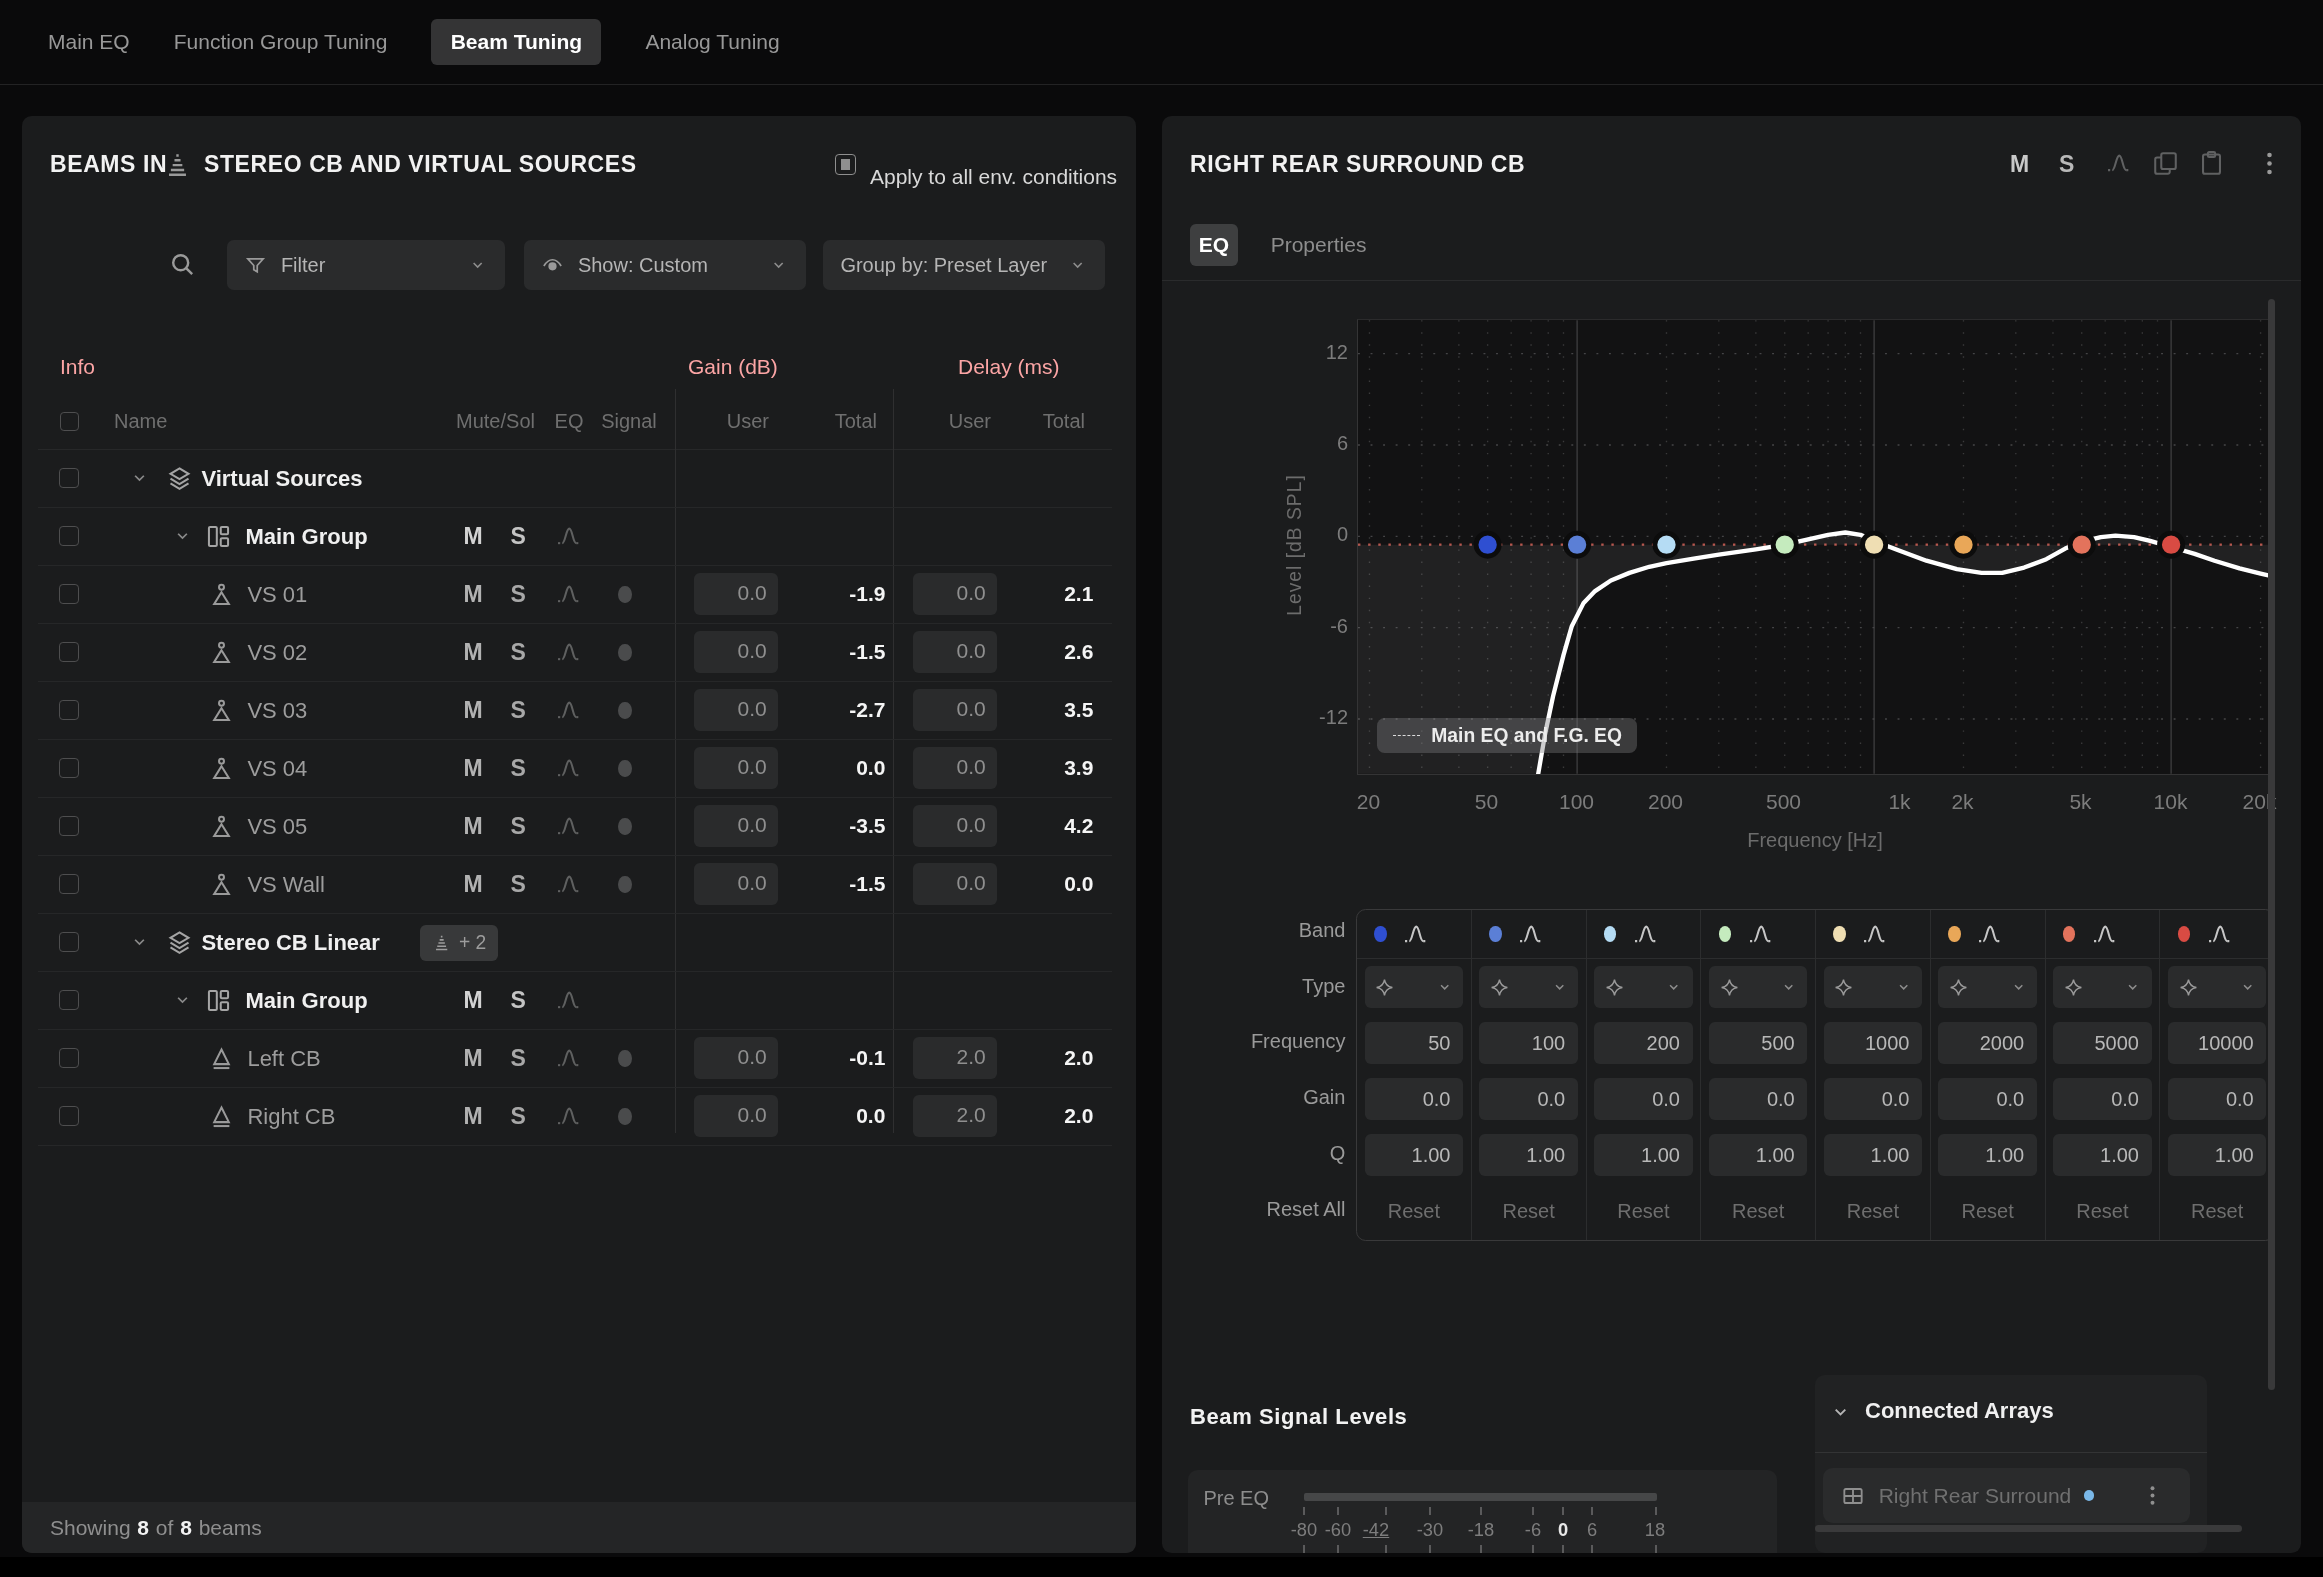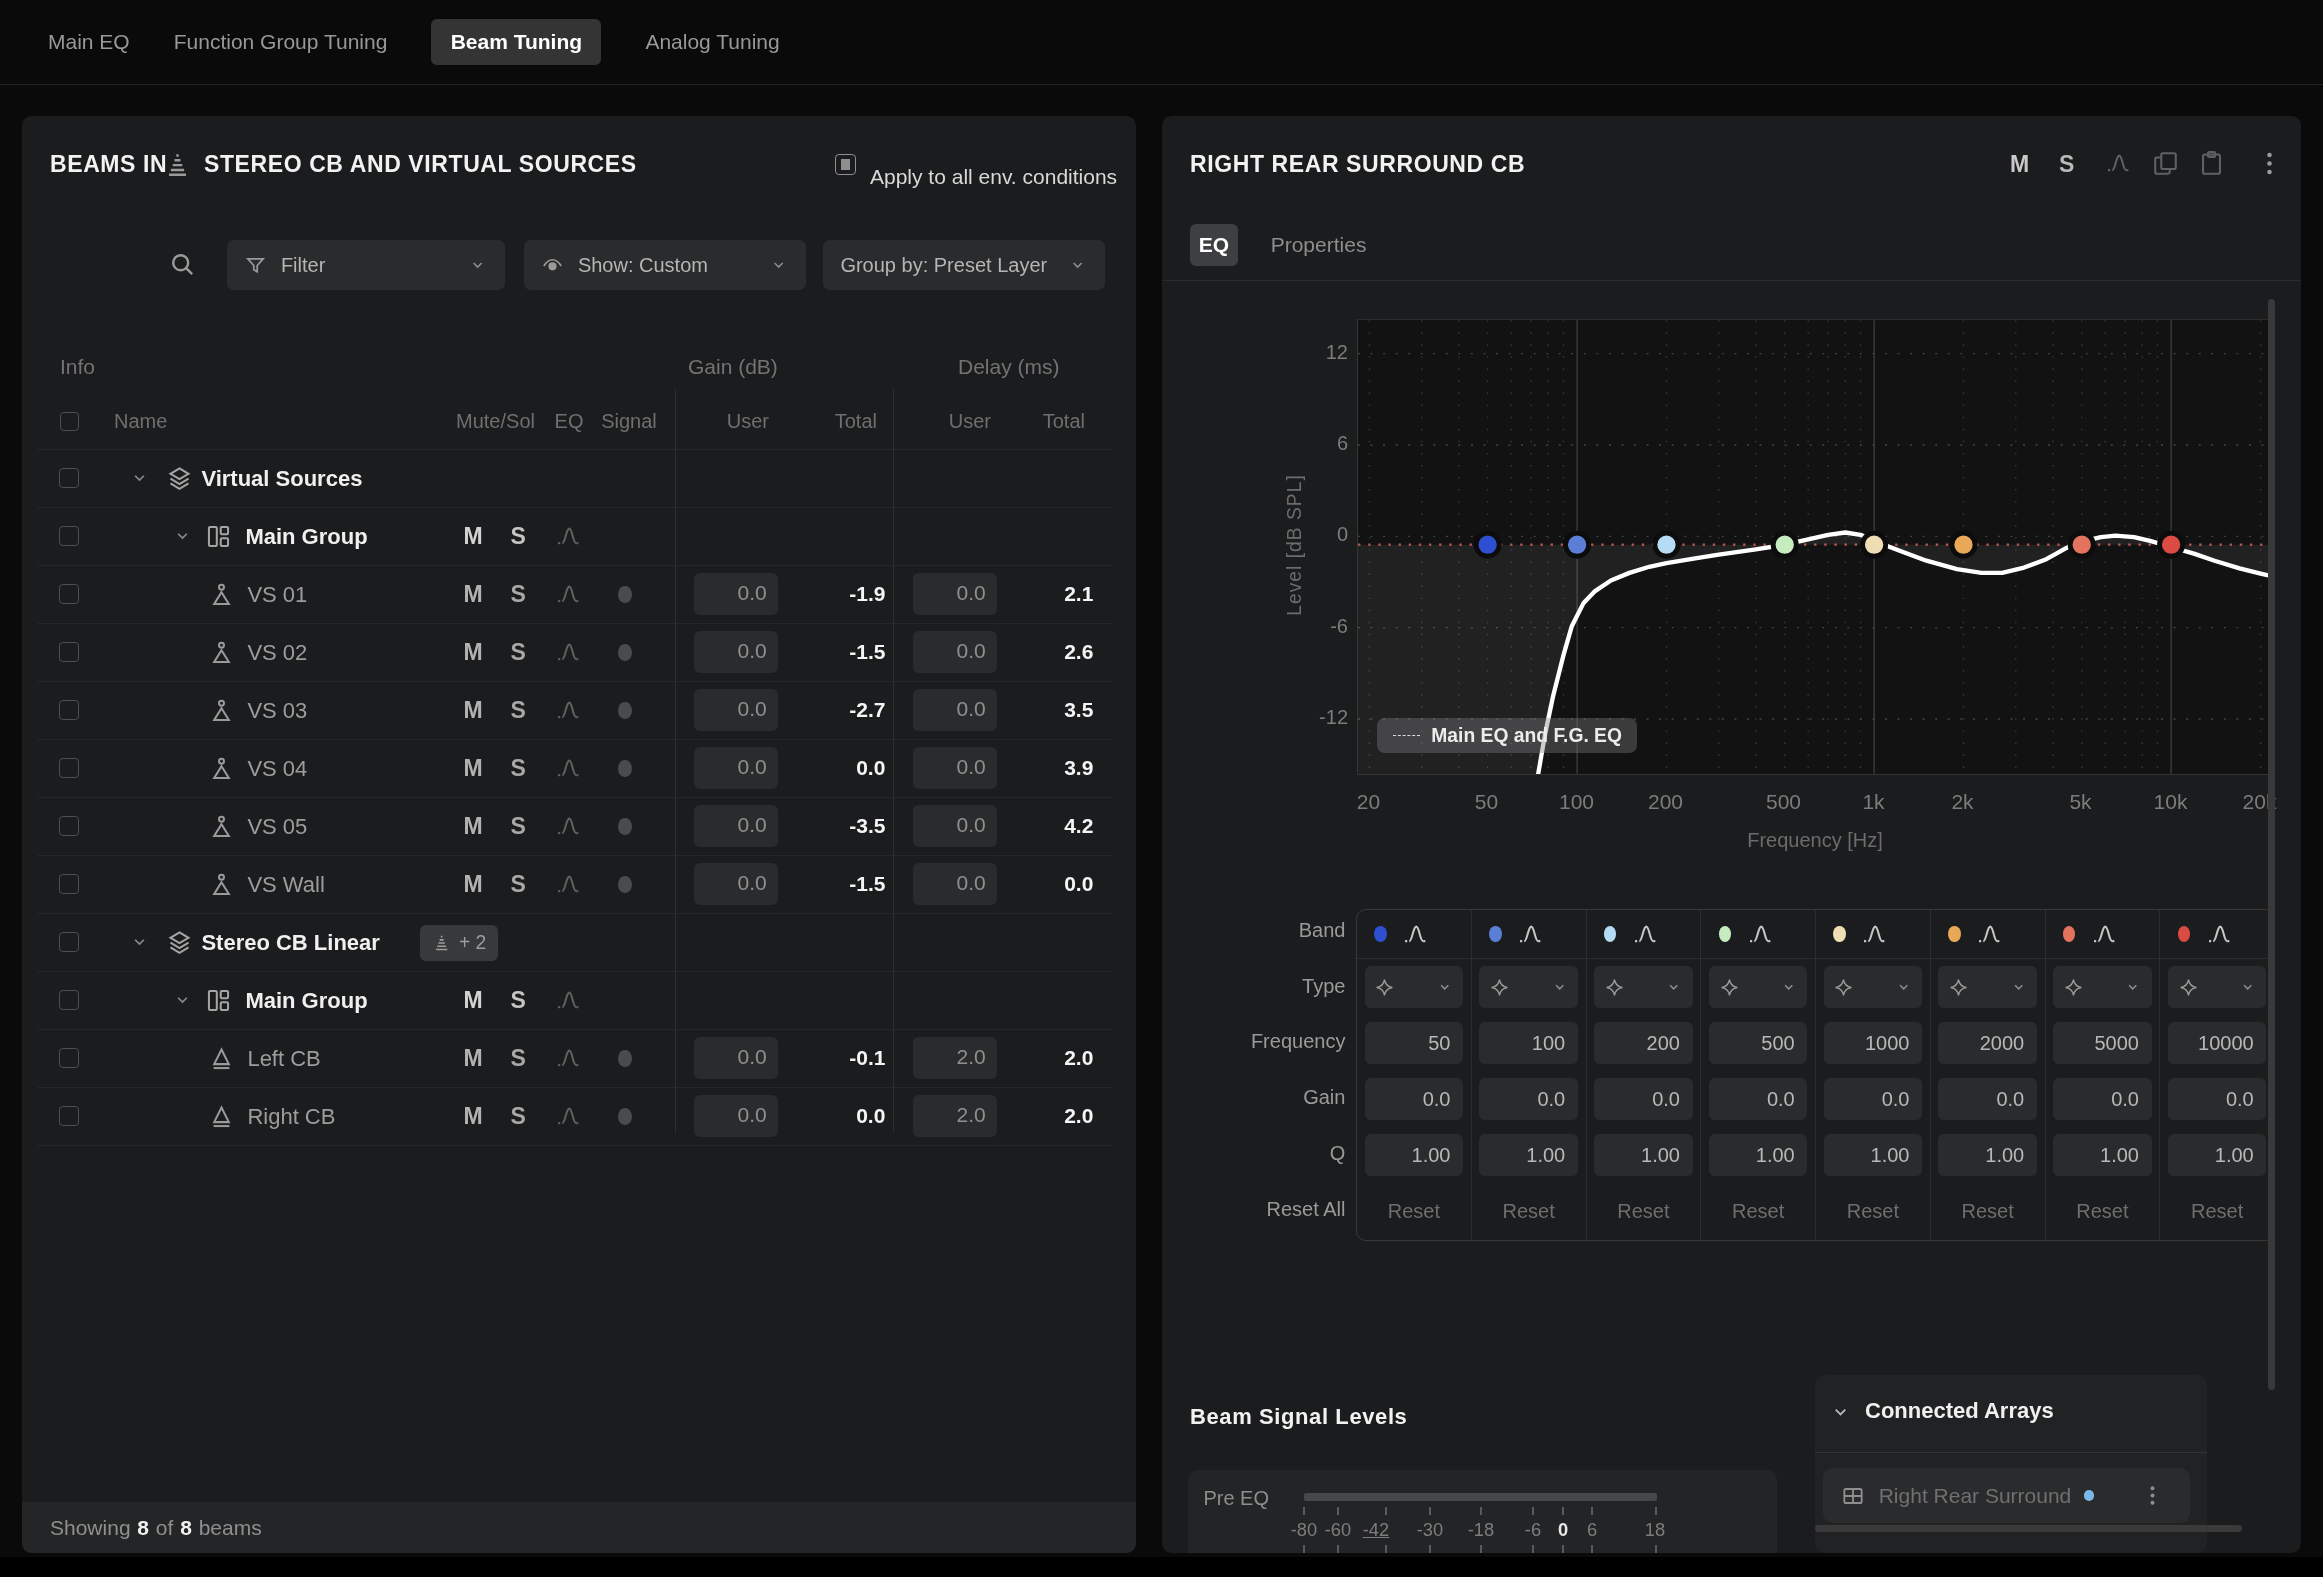--- a/index.html
+++ b/index.html
@@ -35,21 +35,21 @@
   .dropdown{position:absolute;top:124px;height:50px;background:#2a2b2c;border-radius:6.8px;display:flex;
     align-items:center;box-sizing:border-box;padding:0 17.4px;gap:13.5px;cursor:pointer;}
   .dd-filter{left:205px;width:278px;}
   .dd-show{left:502px;width:282px;}
   .dd-group{left:801px;width:282px;}
   .dropdown .lbl{font-size:20px;color:#b5b5b5;flex:1;white-space:nowrap;}
   .dropdown .ico{width:23px;height:23px;color:#9a9a9a;flex:none;}
   .dropdown .chev{width:19.3px;height:19.3px;color:#8d8d8d;flex:none;}
 
   
-  .ghead{position:absolute;font-size:21px;color:#737373;height:25px;line-height:25px;text-align:center;}
+  .ghead{position:absolute;font-size:21px;color:#fca5a5;height:25px;line-height:25px;text-align:center;}
   .chead{position:absolute;font-size:20px;color:#6f6f6f;height:23px;line-height:23px;top:294px;}
   .chead.r{text-align:right;}
   .vsep{position:absolute;top:273px;height:744px;width:1px;background:#2f2f30;}
   .hline{position:absolute;left:16.4px;width:1074px;height:1px;background:#272829;}
 
   
   #beam-rows{position:absolute;left:16.4px;top:334px;width:1074px;}
   .trow{position:relative;height:57px;border-bottom:1px solid #262728;}
   .trow > *{position:absolute;}
   .cbx{width:19.3px;height:19.3px;border:1.9px solid #4e4e4f;border-radius:3.9px;box-sizing:border-box;top:18.3px;cursor:pointer;}
@@ -615,21 +615,21 @@
         <div class="ytick" style="top: 407px;">0</div>
         <div class="ytick" style="top: 499px;">-6</div>
         <div class="ytick" style="top: 590px;">-12</div>
       </div>
     <div id="xlabels">
         <div class="xtick" style="left: 168px;">20</div>
         <div class="xtick" style="left: 286px;">50</div>
         <div class="xtick" style="left: 376px;">100</div>
         <div class="xtick" style="left: 465px;">200</div>
         <div class="xtick" style="left: 583px;">500</div>
-        <div class="xtick" style="left: 673px;">1k</div>
+        <div class="xtick" style="left: 699px;">1k</div>
         <div class="xtick" style="left: 762px;">2k</div>
         <div class="xtick" style="left: 880px;">5k</div>
         <div class="xtick" style="left: 970px;">10k</div>
         <div class="xtick" style="left: 1059px;">20k</div>
       </div>
     <div class="abs xlab">Frequency [Hz]</div>
 
     <div class="bandlbl" style="top:802px;">Band</div>
     <div class="bandlbl" style="top:858px;">Type</div>
     <div class="bandlbl" style="top:913px;">Frequency</div>

